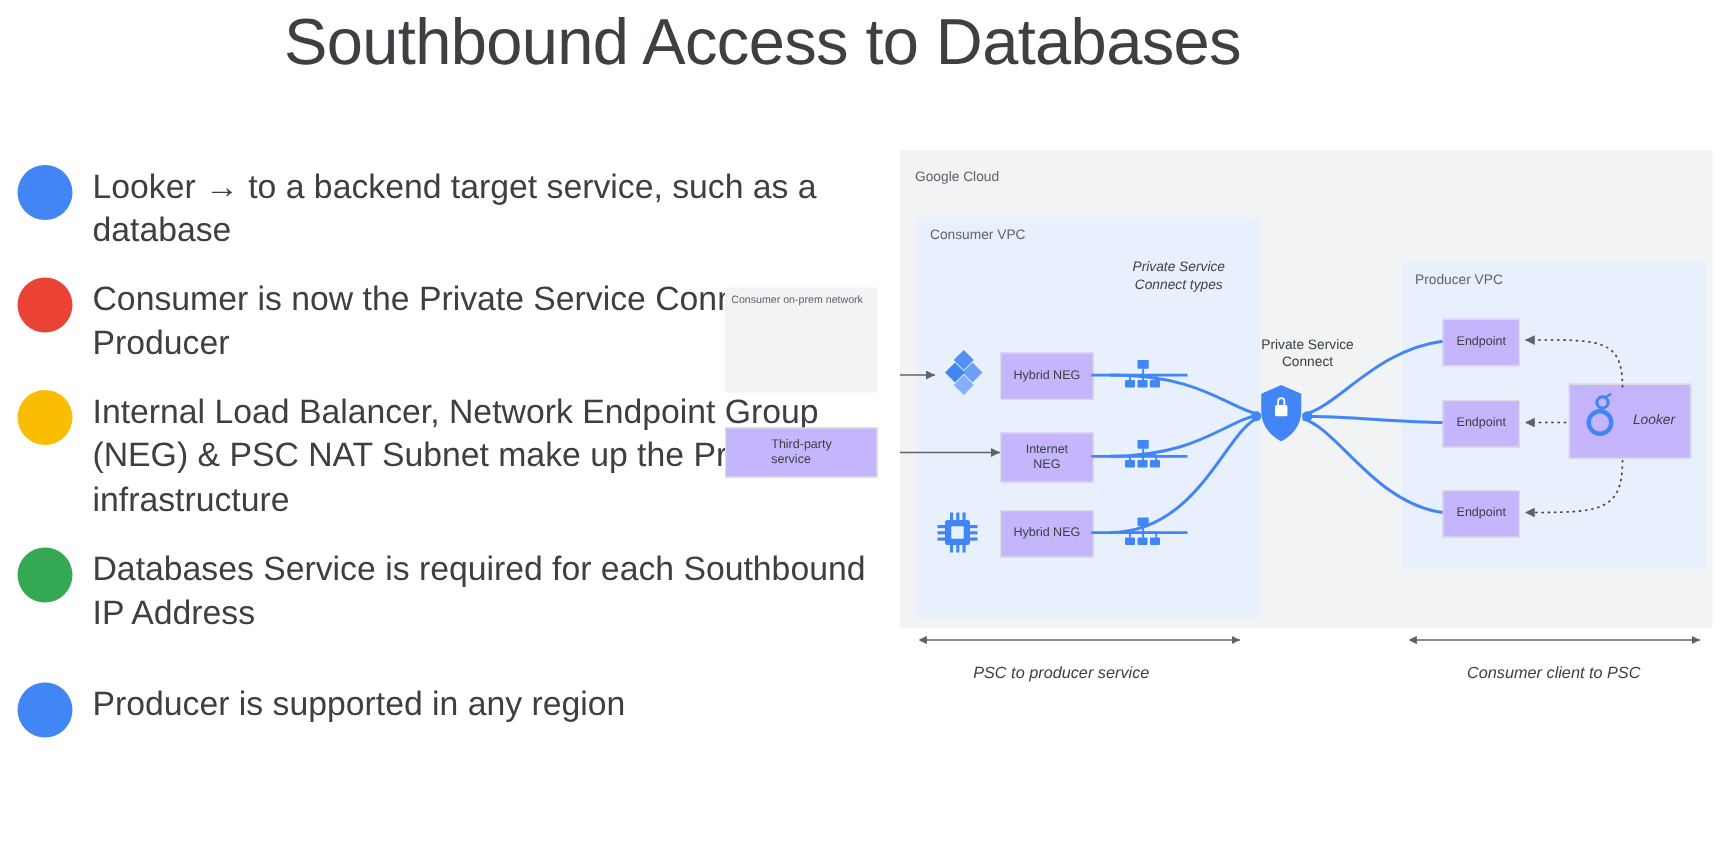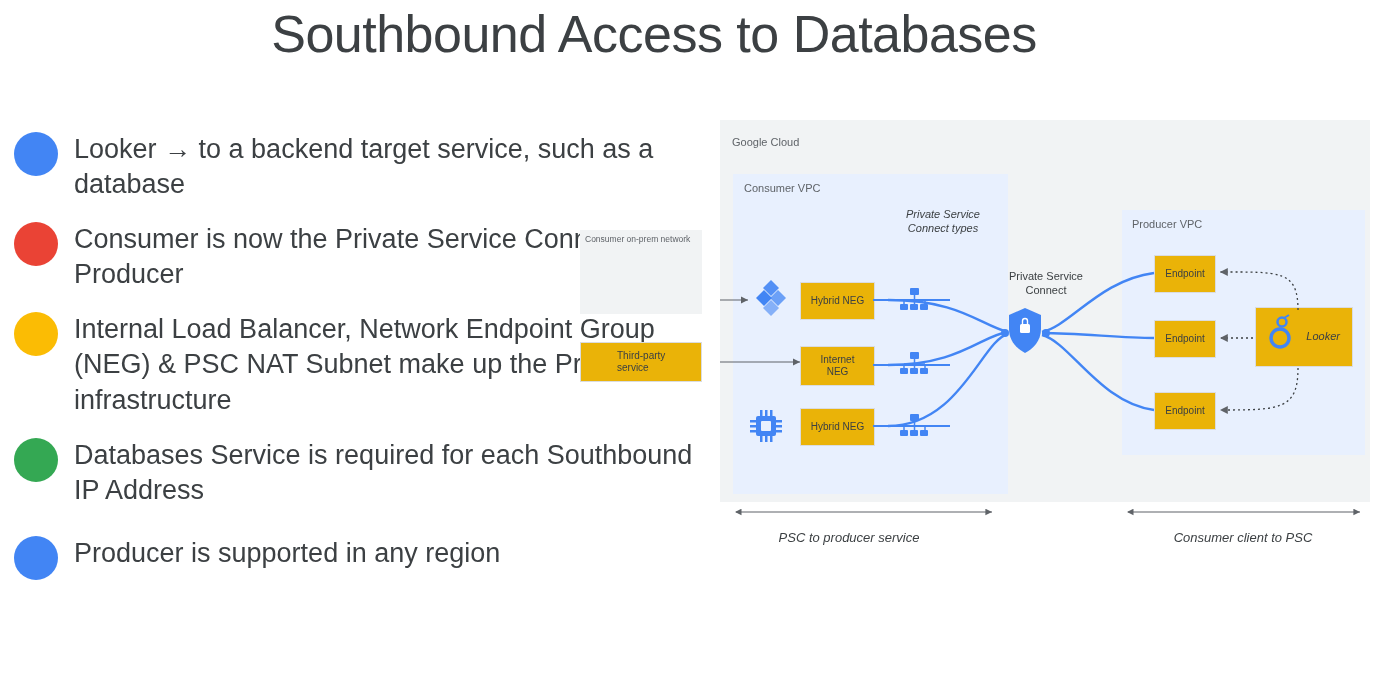--- a/index.html
+++ b/index.html
@@ -20,21 +20,20 @@
   .slide-title {
     position: absolute;
     top: 4px;
     left: 0;
     width: 1220px;
     text-align: center;
     font-size: 52px;
     font-weight: 400;
     color: #3c4043;
     letter-spacing: -0.5px;
-    padding-left: 44px;
   }
 
   
   .bullets {
     position: absolute;
     left: 14px;
     top: 130px;
     width: 690px;
   }
   .bullet-row {
@@ -98,21 +97,21 @@
   .onprem-box {
     position: absolute;
     left: -140px;
     top: 110px;
     width: 122px;
     height: 84px;
     background: #f1f3f4;
   }
   .white-box {
     position: absolute;
-    background: #eab308;
+    background: #c4b5fd;
     border: 1px solid #dadce0;
     display: flex;
     align-items: center;
     justify-content: center;
     text-align: center;
     font-size: 10px;
     color: #3c4043;
     line-height: 1.2;
   }
   .italic-label {
@@ -162,21 +161,21 @@
     <div class="bullet-text">Consumer is now the Private Service Connect Producer</div>
   </div>
   <div class="bullet-row">
     <div class="bullet-dot" style="background:#fbbc04"></div>
     <div class="bullet-text">Internal Load Balancer, Network Endpoint Group (NEG) &amp; PSC NAT Subnet make up the Producer infrastructure</div>
   </div>
   <div class="bullet-row">
     <div class="bullet-dot" style="background:#34a853"></div>
     <div class="bullet-text">Databases Service is required for each Southbound IP Address</div>
   </div>
-  <div class="bullet-row" style="margin-top:26px">
+  <div class="bullet-row" style="margin-top:36px">
     <div class="bullet-dot" style="background:#4285f4"></div>
     <div class="bullet-text">Producer is supported in any region</div>
   </div>
 </div>
 
 <div class="diagram">
 
   <div class="gcloud-panel"></div>
   <div class="panel-label" style="left:12px; top:16px;">Google Cloud</div>
 

